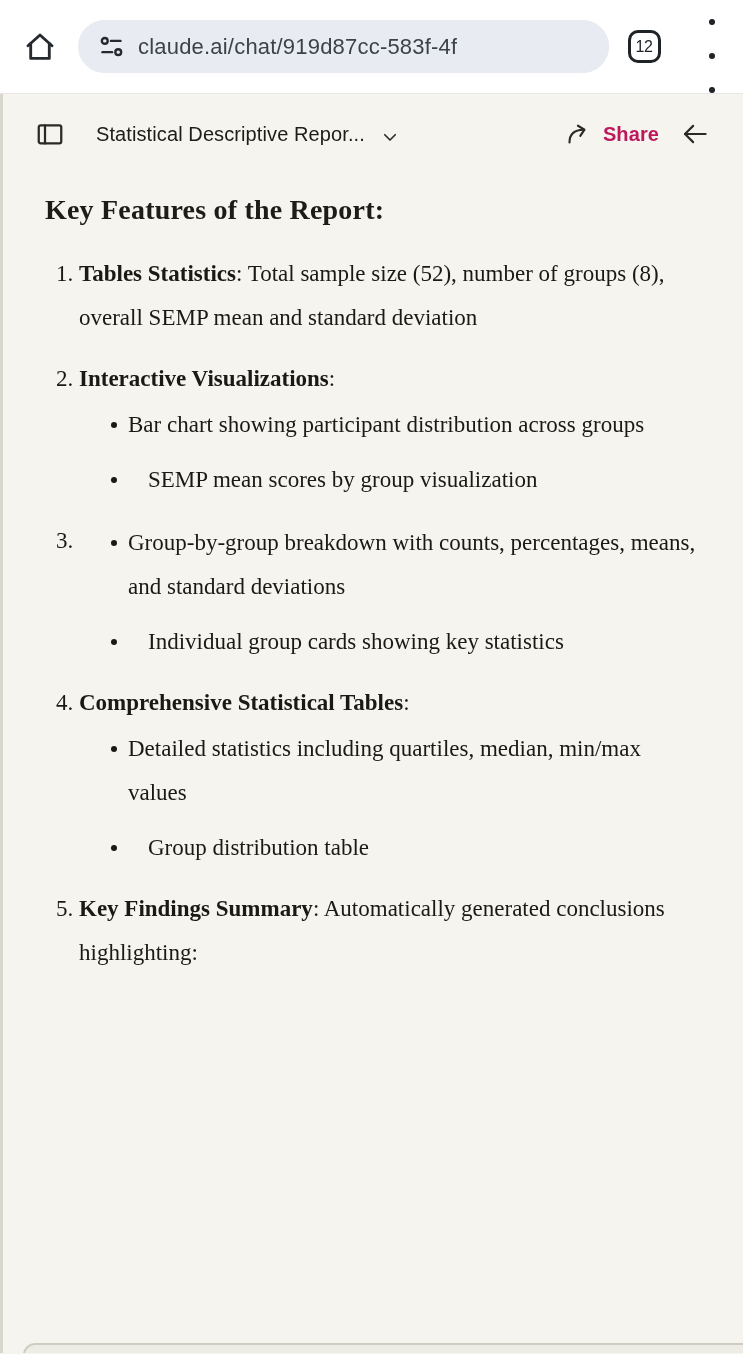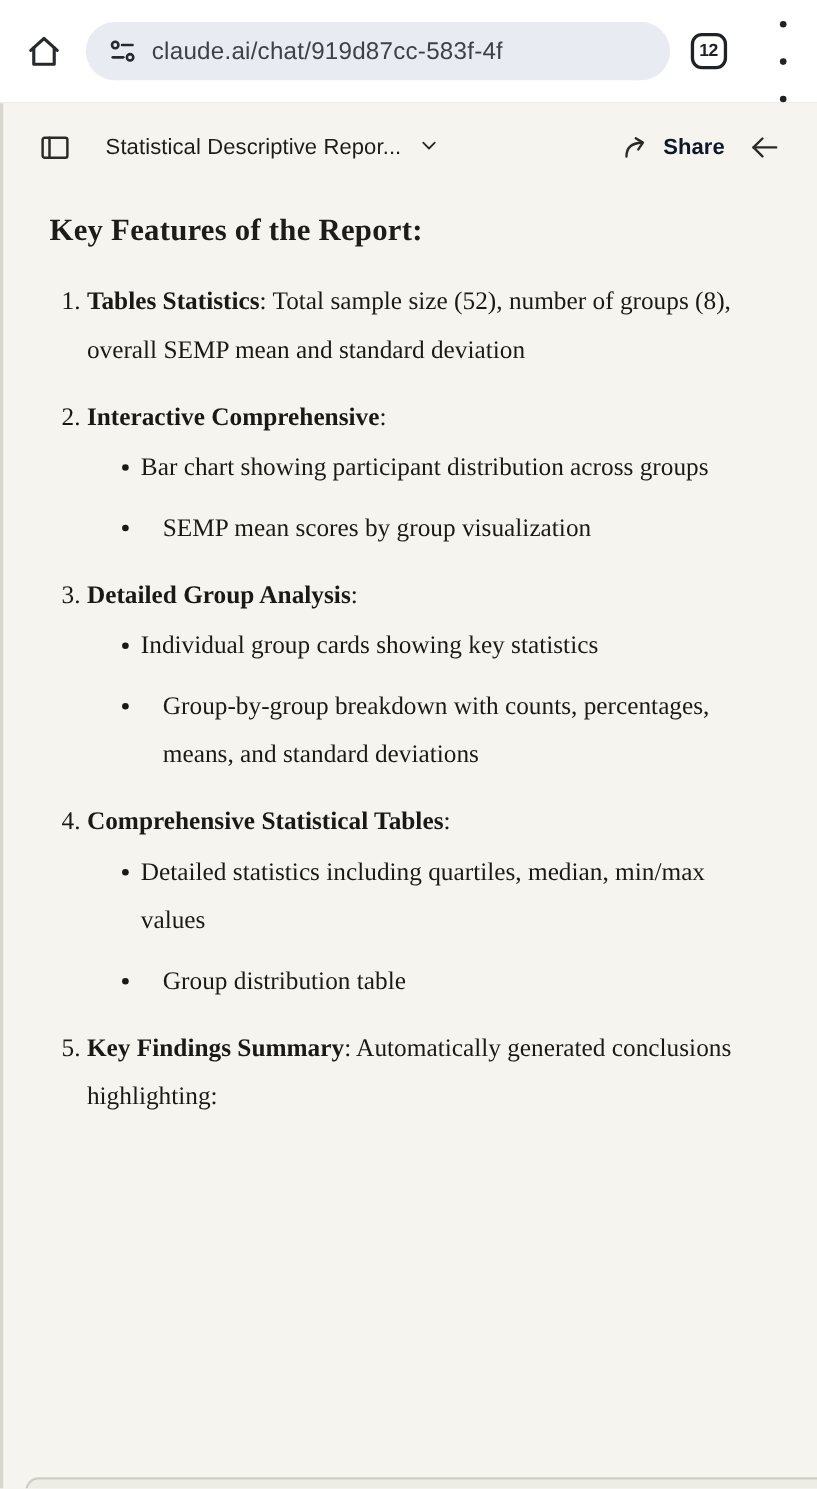--- a/index.html
+++ b/index.html
@@ -28,45 +28,45 @@
   }
   .url-fade {
     position:absolute; right:0; top:0; bottom:0; width:46px;
     background:linear-gradient(to right, rgba(232,235,242,0), #e8ebf2 75%);
     pointer-events:none;
   }
   .tab-btn { width:54px; height:54px; margin-left:8px; flex:none; }
   .tab-box {
     width:33px; height:33px; border:3px solid #1f2226; border-radius:10px;
     display:flex; align-items:center; justify-content:center;
-    font-size:16px; font-weight:700; color:#1f2226; letter-spacing:-0.5px;
+    font-size:16px; font-weight:400; color:#1f2226; letter-spacing:-0.5px;
   }
   .menu-btn { width:44px; height:54px; margin-left:8px; flex:none; flex-direction:column; gap:9px; }
   .menu-btn .dot { width:6px; height:6px; border-radius:50%; background:#1f2226; }
 
   
   .page {
     position:relative; height:1259px; background:#f5f4ee;
     border-left:3px solid #d8d6cd; overflow:hidden;
   }
 
   
   .app-bar { height:80px; display:flex; align-items:center; padding:0 26px 0 27px; }
   .sidebar-btn { width:40px; height:40px; flex:none; }
   .title-btn {
-    display:flex; align-items:flex-start; gap:16px; margin-left:26px; background:none; border:none; cursor:pointer;
+    display:flex; align-items:flex-end; gap:16px; margin-left:26px; background:none; border:none; cursor:pointer;
     font-family:"Liberation Sans", sans-serif; min-width:0;
   }
   .title-text {
     font-size:20px; font-weight:500; color:#1d1c19; letter-spacing:0.1px; white-space:nowrap;
   }
   .share-btn {
     margin-left:auto; display:flex; align-items:center; gap:11px; background:none; border:none; cursor:pointer;
   }
-  .share-text { font-size:20px; font-weight:700; color:#0f172a; letter-spacing:0.1px; }
+  .share-text { font-size:20px; font-weight:700; color:#be185d; letter-spacing:0.1px; }
   .back-btn { width:44px; height:44px; margin-left:14px; flex:none; }
 
   svg.stroke-ic { stroke:#26292d; fill:none; stroke-linecap:round; stroke-linejoin:round; }
   svg.dark-ic { stroke:#2a2a27; fill:none; stroke-linecap:round; stroke-linejoin:round; }
 
   
   .content {
     padding:10px 40px 0 42px;
     font-family:"Liberation Serif","DejaVu Serif", serif;
     color:#1b1915;
@@ -172,48 +172,47 @@
     <span class="num">1.</span>
     <div class="item-body">
       <p class="lead"><strong class="label">Tables Statistics</strong><span class="rest">: Total sample size (52), number of groups (8), overall SEMP mean and standard deviation</span></p>
 
     </div>
   </li>
 
   <li class="item">
     <span class="num">2.</span>
     <div class="item-body">
-      <p class="lead"><strong class="label">Interactive Comprehensive</strong><span class="rest">:</span></p>
+      <p class="lead"><strong class="label">Interactive Visualizations</strong><span class="rest">:</span></p>
       <ul class="bullets">
   <li class="bullet">
     <span class="dot"></span>
     <span class="btext">Bar chart showing participant distribution across groups</span>
   </li>
 
   <li class="bullet">
     <span class="dot"></span>
     <span class="btext">SEMP mean scores by group visualization</span>
   </li>
 </ul>
     </div>
   </li>
 
   <li class="item">
     <span class="num">3.</span>
     <div class="item-body">
-      <p class="lead"><strong class="label">Detailed Group Analysis</strong><span class="rest">:</span></p>
       <ul class="bullets">
   <li class="bullet">
     <span class="dot"></span>
+    <span class="btext">Group-by-group breakdown with counts, percentages, means, and standard deviations</span>
+  </li>
+
+  <li class="bullet">
+    <span class="dot"></span>
     <span class="btext">Individual group cards showing key statistics</span>
-  </li>
-
-  <li class="bullet">
-    <span class="dot"></span>
-    <span class="btext">Group-by-group breakdown with counts, percentages, means, and standard deviations</span>
   </li>
 </ul>
     </div>
   </li>
 
   <li class="item">
     <span class="num">4.</span>
     <div class="item-body">
       <p class="lead"><strong class="label">Comprehensive Statistical Tables</strong><span class="rest">:</span></p>
       <ul class="bullets">

